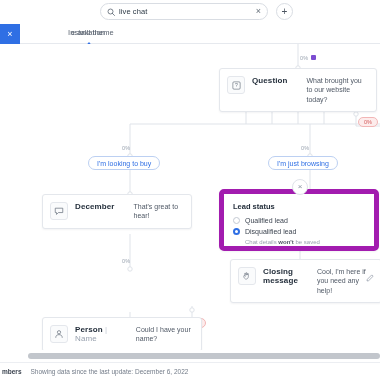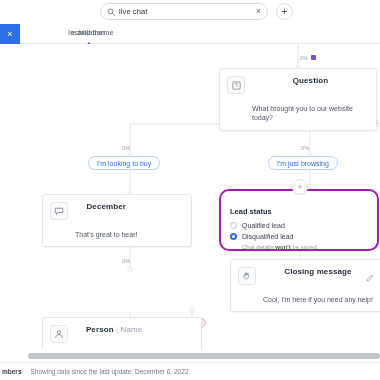--- a/index.html
+++ b/index.html
@@ -77,21 +77,21 @@
   .node {
     position: absolute; background: #ffffff; border: 1px solid #e4e7ec;
     border-radius: 3px; box-shadow: 0 1px 2px rgba(16,24,40,.05);
     display: flex; gap: 7px; padding: 7px;
   }
   .node-icon {
     width: 18px; height: 18px; flex: 0 0 18px; border: 1px solid #e4e7ec;
     border-radius: 3px; background: #fafbfc;
     display: flex; align-items: center; justify-content: center; color: #5b6471;
   }
-  .node-body { display: flex; flex-direction: column; gap: 19px; min-width: 0; align-items: center; }
+  .node-body { display: flex; flex-direction: row; gap: 19px; min-width: 0; }
   .node-title { font-size: 8px; font-weight: bold; color: #1f2a37; letter-spacing: .1px; }
   .node-sub { font-size: 7px; color: #4f5865; line-height: 1.35; }
   .node-title-accent { font-weight: normal; color: #98a1ae; }
   .node-sep { color: #c3c9d2; font-weight: normal; }
 
   #node-question { left: 219px; top: 24px; width: 158px; }
   #node-message  { left: 42px;  top: 150px; width: 150px; }
   #node-person   { left: 42px;  top: 225px; width: 160px; margin-top: 48px; }
   #node-closing  { left: 222px; top: 215px; width: 152px; margin-left: 8px; }
 
@@ -127,22 +127,22 @@
     position: absolute; height: 10px; border: 1px solid #f2b6b6; border-radius: 5px;
     background: #fdecec; display: flex; align-items: center; justify-content: center;
     padding: 0 5px; font-size: 5.5px; color: #d35a5a; white-space: nowrap;
   }
   #pct-pill-right { left: 358px; top: 73px; }
   #pct-pill-person { left: 186px; top: 274px; }
 
   
   #lead-panel {
     position: absolute; left: 219px; top: 145px; width: 160px; height: 62px;
-    background: #ffffff; border: 2px solid #a21caf; border-radius: 10px;
-    box-shadow: 0 1px 2px rgba(16,24,40,.05); padding: 16px 9px;
+    background: #ffffff; border: 5px solid #a21caf; border-radius: 5px;
+    box-shadow: 0 1px 2px rgba(16,24,40,.05); padding: 8px 9px;
   }
   .lead-title { font-size: 7.5px; font-weight: bold; color: #1f2a37; margin-bottom: 6px; }
   .radio-row { display: flex; align-items: center; gap: 5px; margin-bottom: 4px; }
   .radio {
     width: 7px; height: 7px; border: 1px solid #c3c9d2; border-radius: 50%;
     background: #fff; flex: 0 0 7px; position: relative;
   }
   .radio.checked { border: 2px solid #2f6fe4; }
   .radio-label { font-size: 7px; color: #3c4450; }
   .lead-note { font-size: 6px; color: #98a1ae; margin-left: 12px; margin-top: 2px; }

